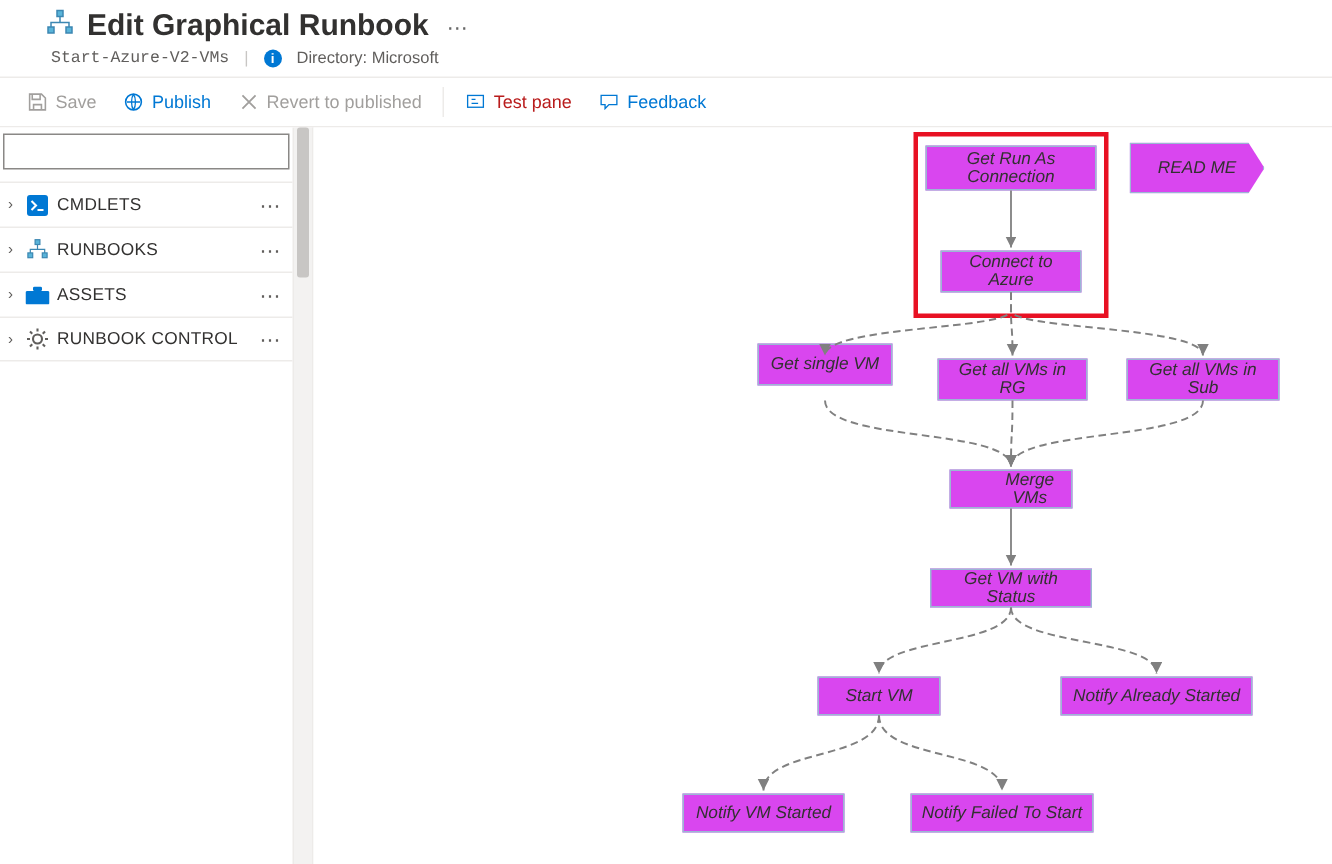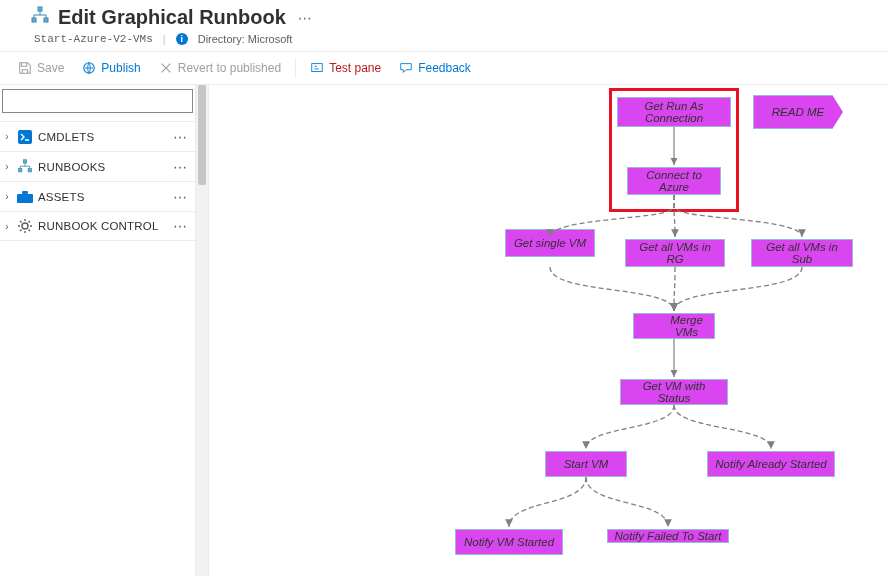--- a/index.html
+++ b/index.html
@@ -165,21 +165,21 @@
     <div class="node readme" style="left:544px; top:10px; width:90px; height:34px;">READ ME</div>
     <div class="node" style="left:418px; top:82px; width:94px; height:28px;">Connect to Azure</div>
     <div class="node" style="left:296px; top:144px; width:90px; height:28px;">Get single VM</div>
     <div class="node" style="left:416px; top:154px; width:100px; height:28px;">Get all VMs in RG</div>
     <div class="node" style="left:542px; top:154px; width:102px; height:28px;">Get all VMs in Sub</div>
     <div class="node" style="left:424px; top:228px; width:82px; height:26px;padding-left:31px;">Merge VMs</div>
     <div class="node" style="left:411px; top:294px; width:108px; height:26px;">Get VM with Status</div>
     <div class="node" style="left:336px; top:366px; width:82px; height:26px;">Start VM</div>
     <div class="node" style="left:498px; top:366px; width:128px; height:26px;">Notify Already Started</div>
     <div class="node" style="left:246px; top:444px; width:108px; height:26px;">Notify VM Started</div>
-    <div class="node" style="left:398px; top:444px; width:122px; height:14px;">Notify Failed To Start</div>
+    <div class="node" style="left:398px; top:444px; width:122px; height:26px;">Notify Failed To Start</div>
 
     <svg class="edges">
       <defs>
         <marker id="arr" markerWidth="8" markerHeight="8" refX="6" refY="3" orient="auto">
           <path d="M0 0 L6 3 L0 6 z" fill="#808080"></path>
         </marker>
       </defs>
       <g stroke="#808080" fill="none" stroke-width="1.2" marker-end="url(#arr)">
         <line x1="465" y1="42" x2="465" y2="80"></line>
         <line x1="465" y1="254" x2="465" y2="292"></line>

